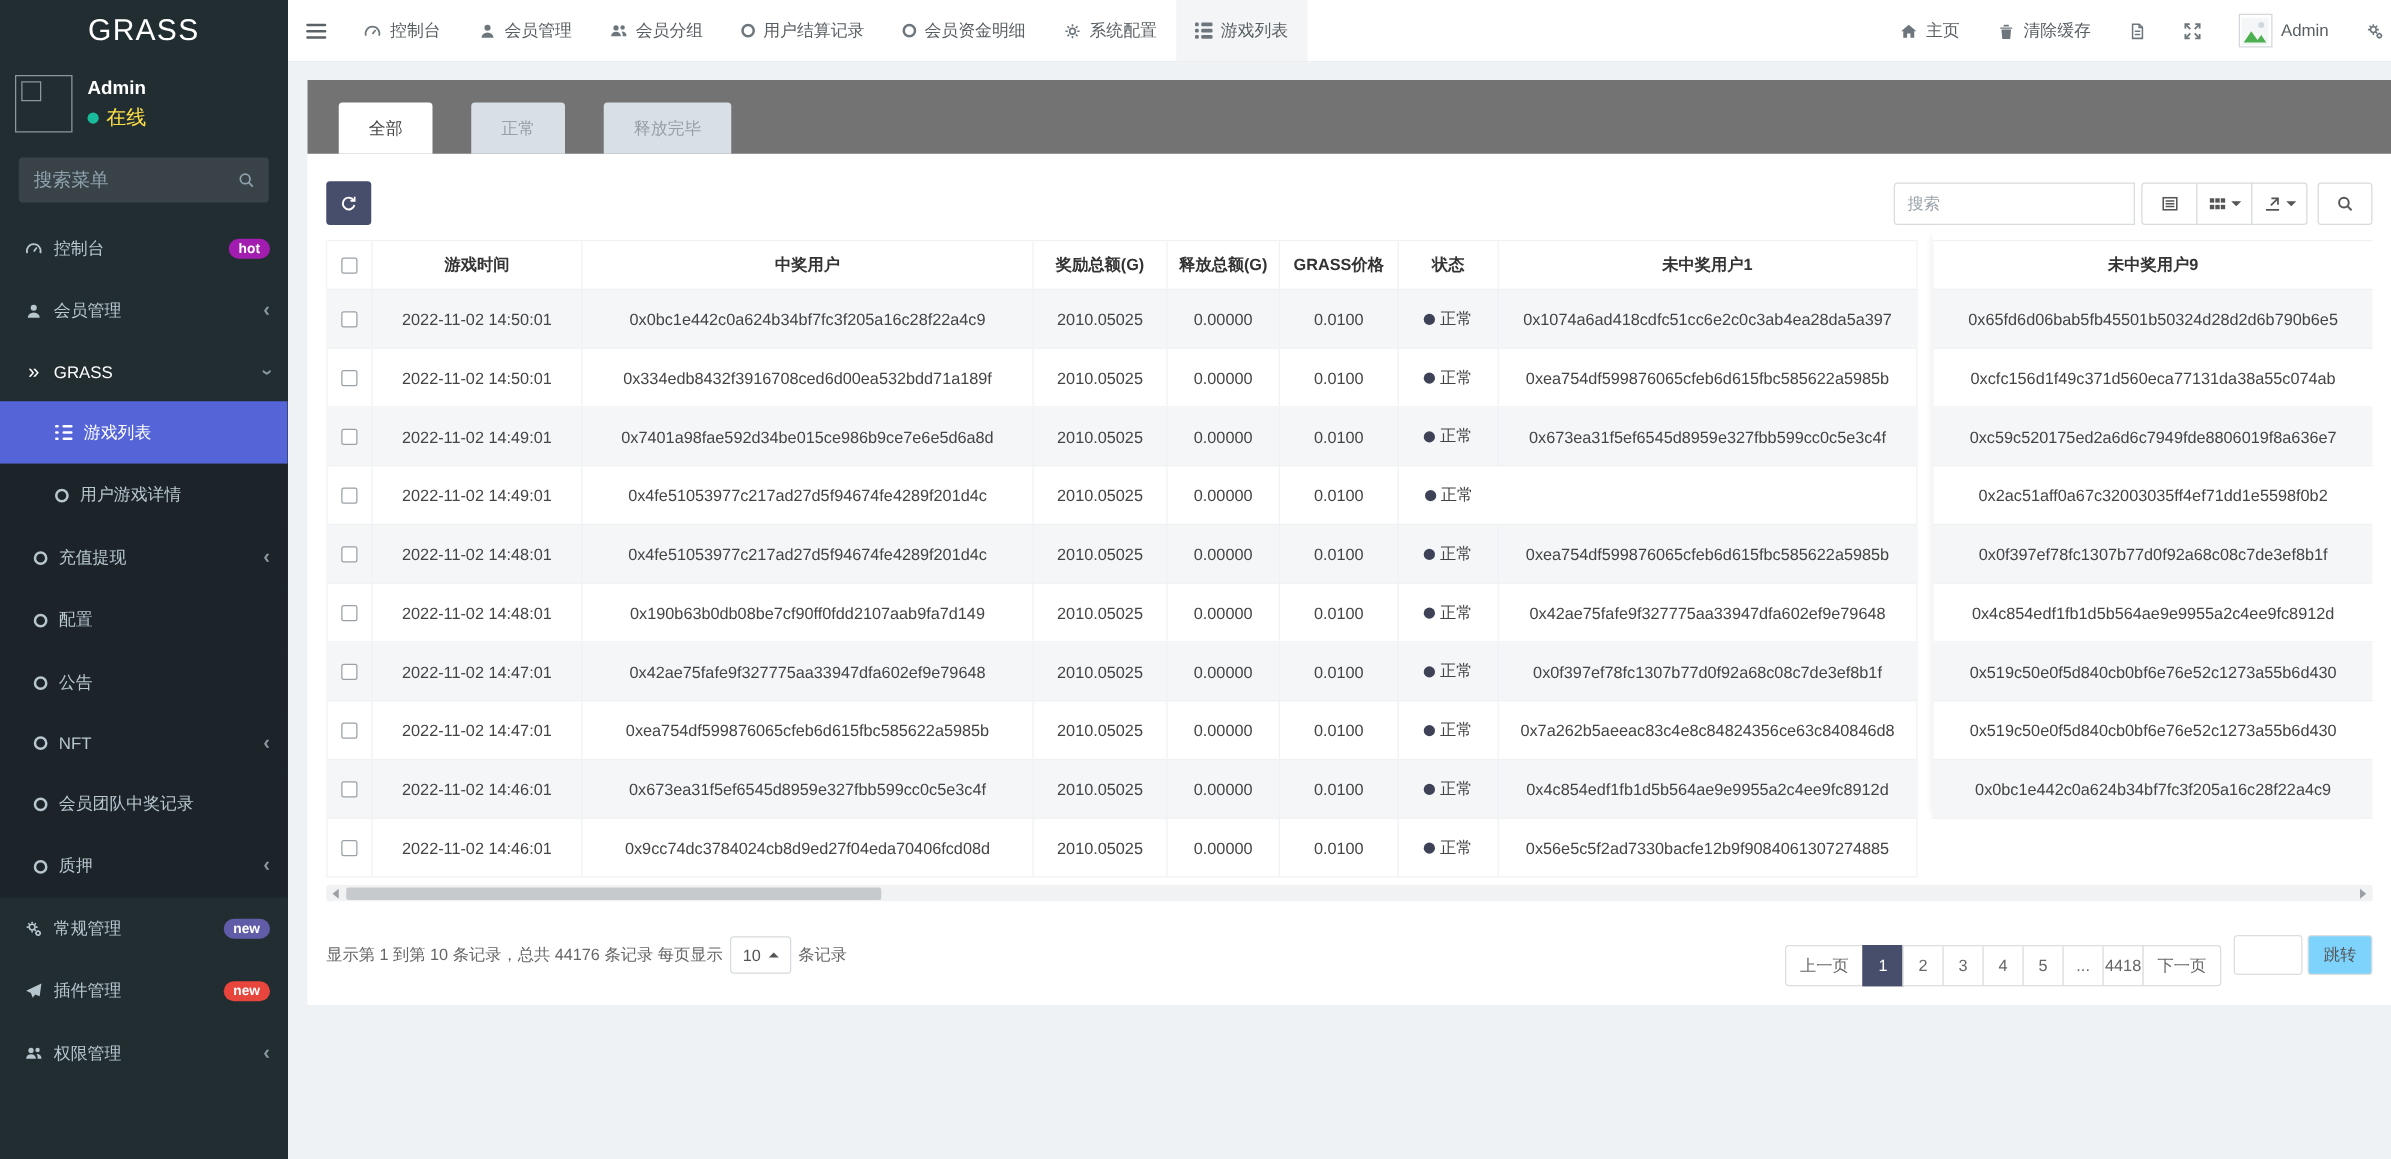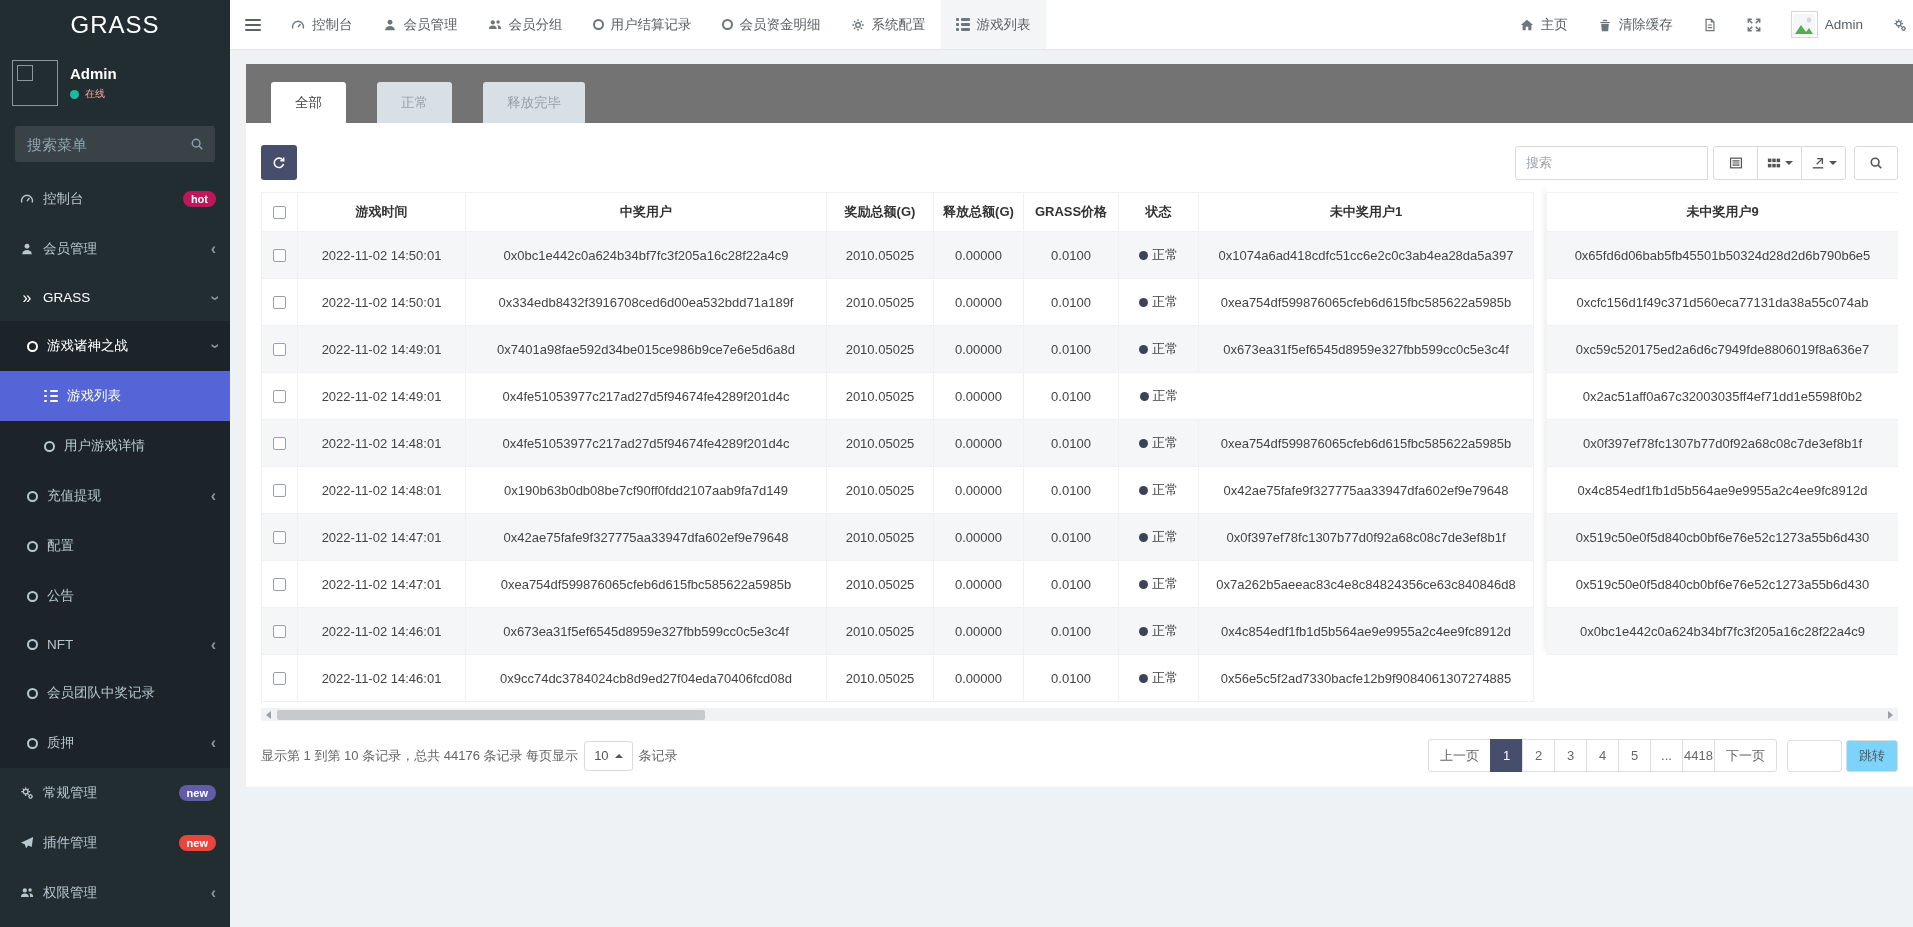--- a/index.html
+++ b/index.html
@@ -5,40 +5,40 @@
   * { margin:0; padding:0; box-sizing:border-box; }
   html,body { width:1913px; height:927px; overflow:hidden; font-family:"Liberation Sans","DejaVu Sans",sans-serif; background:#eef2f4; }
   .ic { width:14px; height:14px; display:inline-block; vertical-align:-2px; }
   
   .sidebar { position:fixed; left:0; top:0; width:230px; height:927px; background:#222d32; z-index:30; }
   .logo { height:50px; display:flex; align-items:center; justify-content:center; color:#fff; font-size:24px; letter-spacing:1px; font-weight:400; }
   .userpanel { display:flex; padding:10px 12px 12px; gap:12px; align-items:center; }
   .uavatar { width:46px; height:46px; border:1px solid #8b979c; position:relative; background:transparent; }
   .uavatar:before { content:""; position:absolute; left:4px; top:4px; width:14px; height:14px; border:1px solid #8b979c; }
   .uname { color:#fff; font-weight:bold; font-size:15px; margin-bottom:5px; }
-  .ustatus { color:#fca5a5; font-size:10px; display:flex; align-items:center; gap:6px; }
+  .ustatus { color:#fde047; font-size:16px; display:flex; align-items:center; gap:6px;justify-content:space-between; }
   .udot { width:9px; height:9px; border-radius:50%; background:#18bc9c; display:inline-block; }
   .ssearch { margin:8px 15px 12px; position:relative; }
   .ssearch input { width:100%; height:36px; background:#384247; border:0; border-radius:3px; padding:0 34px 0 12px; color:#cfd8dc; font-size:15px; outline:none; }
   .ssearch input::placeholder { color:#8ea3ad; }
   .ssearch .ic { position:absolute; right:11px; top:11px; color:#8ea3ad; }
   .menu { list-style:none; }
   .mi { display:flex; align-items:center; gap:9px; padding:16px 14px 16px 20px; color:#b8c7ce; font-size:13.5px; cursor:pointer; position:relative; }
   .mi .lbl { flex:1; white-space:nowrap; overflow:hidden; }
   .mi.l2 { padding-left:27px; }
   .mi.l3 { padding-left:44px; }
   .mi.darkbg { background:#1c242a; }
   .mi.open { color:#fff; }
   .mi.active { background:#5565d8; color:#fff; }
   .ring { width:11px; height:11px; border:2px solid currentColor; border-radius:50%; display:inline-block; flex:0 0 auto; }
   .dbl { font-size:16px; line-height:10px; width:14px; text-align:center; }
   .chev { color:#8a979e; font-size:16px; line-height:10px; display:inline-block; font-weight:bold; }
   .chev.down { transform:rotate(-90deg); }
   .badge { font-size:11px; border-radius:9px; padding:2px 8px; color:#fff; font-weight:bold; }
-  .badge.hot { background:#be185d;margin-left:12px; }
+  .badge.hot { background:#a21caf;margin-left:12px; }
   .badge.purple { background:#605ca8; }
   .badge.red { background:#e8453c; }
   .listbars { display:inline-flex; flex-direction:column; gap:2.5px; width:14px; flex:0 0 auto; }
   .listbars i { display:flex; gap:2.5px; }
   .listbars b { height:2.5px; background:currentColor; display:block; border-radius:1px; }
   .listbars .d { width:3px; } .listbars .l { flex:1; }
   
   .navbar { position:fixed; left:230px; top:0; right:0; height:50px; background:#fff; border-bottom:1px solid #e4e7ea; display:flex; align-items:stretch; z-index:20; }
   .nitem { display:flex; align-items:center; gap:7px; padding:0 15px; color:#585f63; font-size:13.5px; cursor:pointer; white-space:nowrap; }
   .nitem.active { background:#f4f5f6; }
@@ -93,21 +93,21 @@
   .hscroll { height:13px; background:#f1f2f3; margin-top:6px; position:relative; border-radius:2px; }
   .hthumb { position:absolute; left:16px; top:1.5px; width:428px; height:10px; background:#c7cacc; border-radius:2px; cursor:pointer; }
   .harrow { position:absolute; top:0; width:15px; height:13px; display:flex; align-items:center; justify-content:center; }
   .harrow.left { left:0; } .harrow.right { right:0; }
   .tri-l { width:0;height:0;border-top:4px solid transparent;border-bottom:4px solid transparent;border-right:5px solid #9aa0a4; }
   .tri-r { width:0;height:0;border-top:4px solid transparent;border-bottom:4px solid transparent;border-left:5px solid #9aa0a4; }
   
   .tfooter { display:flex; align-items:center; margin-top:18px; font-size:13px; color:#666; }
   .pgsize { display:inline-flex; align-items:center; gap:6px; height:30px; border:1px solid #d7dbde; border-radius:3px; background:#fff; padding:0 9px; margin:0 6px; color:#555; cursor:pointer; }
   .pager { margin-left:auto; display:flex; align-items:center; }
-  .pg { min-width:33px; height:33px; line-height:31px; border:1px solid #ddd; background:#fff; color:#666; text-align:center; margin-left:-1px; font-size:13px; padding:0 11px; cursor:pointer; display:inline-block; }
+  .pg { min-width:33px; height:33px; line-height:31px; border:1px solid #ddd; background:#fff; color:#666; text-align:center; margin-left:-1px; font-size:13px; padding:0 11px; cursor:pointer; display:inline-block;margin-top:17px; }
   .pg.first { border-radius:3px 0 0 3px; margin-left:0; }
   .pg.last { border-radius:0 3px 3px 0; }
   .pg.num { padding:0; }
   .pg.active { background:#474e6b; border-color:#474e6b; color:#fff; }
   .jumpin { width:55px; height:32px; border:1px solid #ddd; border-radius:3px; margin-left:10px; outline:none; padding:0 6px; }
   .jumpbtn { height:32px; border:1px solid #ddd; background:#7dd3fc; color:#555; border-radius:3px; margin-left:4px; padding:0 12px; font-size:13px; cursor:pointer; }
 </style>
 </head>
 <body>
 
@@ -143,25 +143,20 @@
       <svg class="ic" viewBox="0 0 16 16" fill="currentColor">
           <circle cx="8" cy="4.8" r="2.8"></circle>
           <path d="M2.5 14a5.5 4.8 0 0 1 11 0z"></path>
         </svg>
       <span class="lbl">会员管理</span>
       <span class="chev">‹</span>
     </li>
     <li class="mi open">
       <span class="dbl">»</span>
       <span class="lbl">GRASS</span>
-      <span class="chev down">‹</span>
-    </li>
-    <li class="mi l2 darkbg open">
-      <span class="ring"></span>
-      <span class="lbl">游戏诸神之战</span>
       <span class="chev down">‹</span>
     </li>
     <li class="mi l3 active">
       <span class="listbars">
           <i>
             <b class="d"></b>
             <b class="l"></b>
           </i>
           <i>
             <b class="d"></b>

